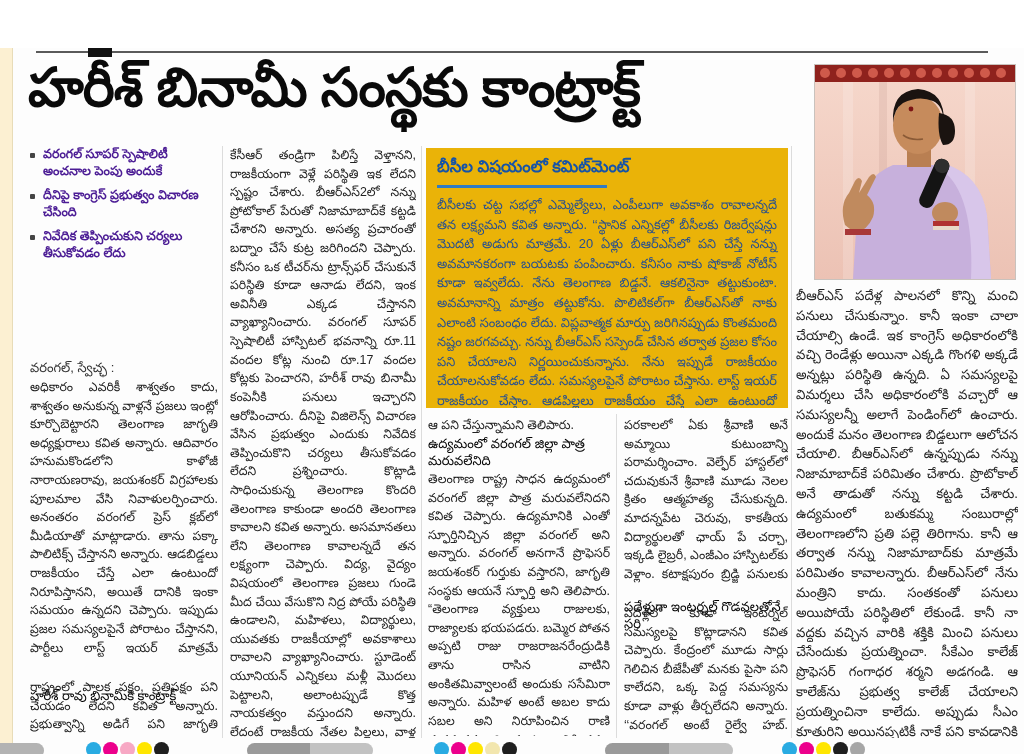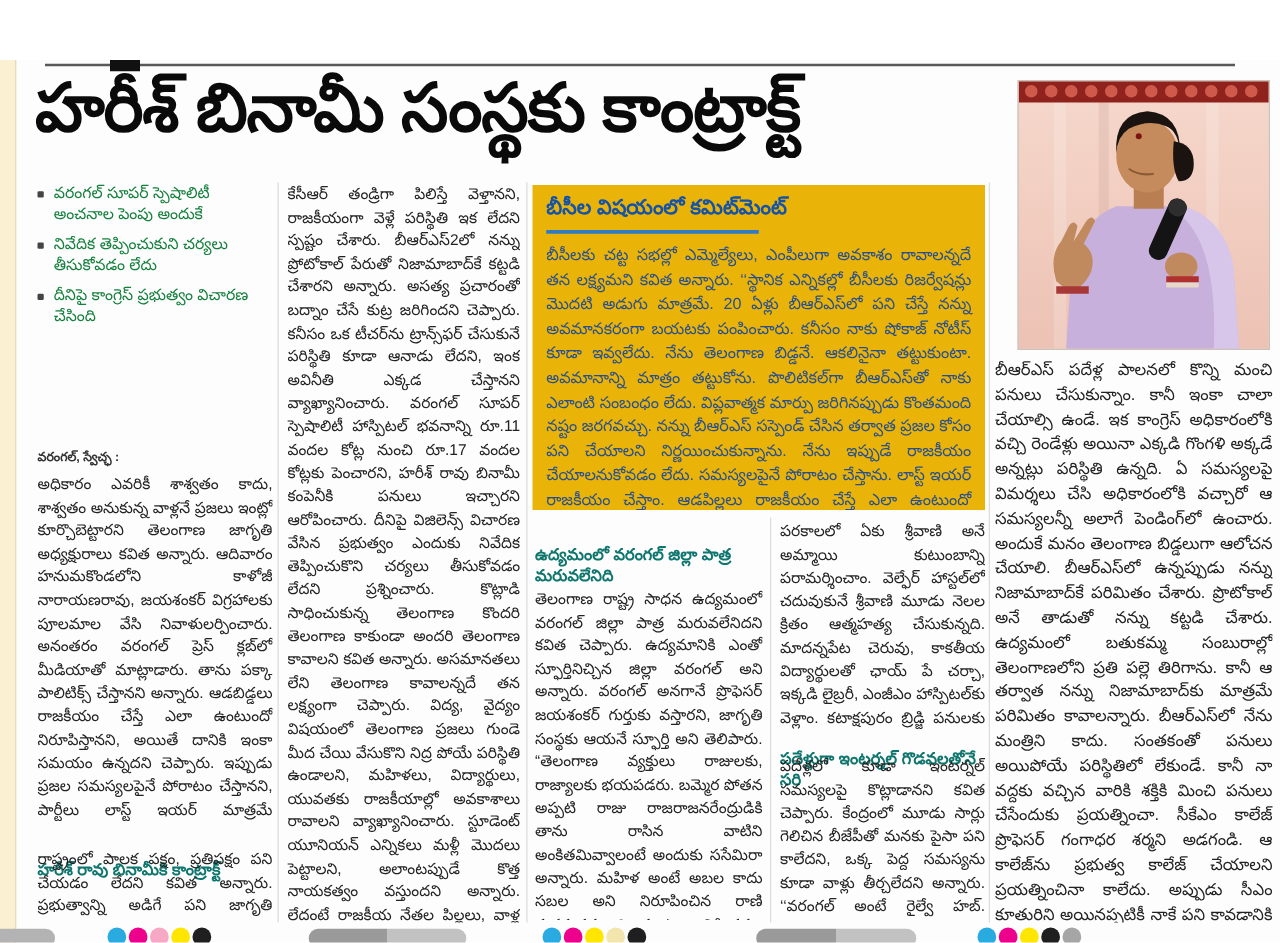--- a/index.html
+++ b/index.html
@@ -18,29 +18,29 @@
   
   #headline { left:28px; top:8px; width:770px; height:86px; font-size:54px; font-weight:bold;
               color:#0a0a0a; letter-spacing:-1px; white-space:nowrap; overflow:hidden; }
 
   
   #photo-frame { left:814px; top:16px; width:202px; height:216px; border:1px solid #c9c2bd; background:#f3cec2; }
 
   
   .vsep { width:1px; background:#dcdcdc; }
   .body-text { font-size:12.4px; line-height:1.5; text-align:justify; color:#222; overflow:hidden; }
-  .subhead { font-weight:bold; color:#0f766e; font-size:13px; line-height:1.3; }
+  .subhead { font-weight:normal; color:#000000; font-size:13px; line-height:1.3; }
 
   
   #bullet-list { left:30px; top:98px; width:188px; list-style:none; }
   #bullet-list li { position:relative; padding-left:13px; margin-bottom:7px;
-                    font-size:12.6px; line-height:1.35; color:#15803d; font-weight:400; }
+                    font-size:12.6px; line-height:1.35; color:#4c1d95; font-weight:700; }
   #bullet-list li::before { content:""; position:absolute; left:0; top:7px; width:5px; height:5px;
                             background:#444; border-radius:1px; }
-  #dateline { left:30px; top:312px; width:188px; font-size:10px; font-weight:bold; color:#333; }
+  #dateline { left:30px; top:312px; width:188px; font-size:13px; font-weight:normal; color:#333; }
 
   
   #highlight-box { left:426px; top:100px; width:362px; height:260px; background:#eab308;
                    padding:9px 11px 6px 11px; overflow:hidden; }
   #highlight-title { font-size:16.5px; font-weight:bold; color:#1553a8; padding-bottom:5px; }
   #highlight-rule { width:170px; height:3px; background:#2f7bc4; margin-bottom:7px; }
   #highlight-body { font-size:12.9px; line-height:1.52; text-align:justify; color:#28508f; }
 
   
   .dot { width:15px; height:15px; border-radius:50%; display:inline-block; }
@@ -121,37 +121,38 @@
     </svg>
   </div>
 
   <div class="abs vsep" style="left:222px;top:98px;height:592px;"></div>
   <div class="abs vsep" style="left:421px;top:98px;height:592px;"></div>
   <div class="abs vsep" style="left:616px;top:366px;height:324px;"></div>
   <div class="abs vsep" style="left:791px;top:98px;height:592px;"></div>
 
   <ul class="abs" id="bullet-list">
     <li>వరంగల్ సూపర్ స్పెషాలిటీ అంచనాల పెంపు అందుకే</li>
+    <li>దీనిపై కాంగ్రెస్ ప్రభుత్వం విచారణ చేసింది</li>
     <li>నివేదిక తెప్పించుకుని చర్యలు తీసుకోవడం లేదు</li>
-    <li>దీనిపై కాంగ్రెస్ ప్రభుత్వం విచారణ చేసింది</li>
   </ul>
   <div class="abs" id="dateline">వరంగల్, స్వేచ్ఛ :</div>
 
   <div class="abs body-text" style="left:30px;top:330px;width:188px;height:280px;">అధికారం ఎవరికీ శాశ్వతం కాదు, శాశ్వతం అనుకున్న వాళ్లనే ప్రజలు ఇంట్లో కూర్చొబెట్టారని తెలంగాణ జాగృతి అధ్యక్షురాలు కవిత అన్నారు. ఆదివారం హనుమకొండలోని కాళోజీ నారాయణరావు, జయశంకర్ విగ్రహాలకు పూలమాల వేసి నివాళులర్పించారు. అనంతరం వరంగల్ ప్రెస్ క్లబ్‌లో మీడియాతో మాట్లాడారు. తాను పక్కా పాలిటిక్స్ చేస్తానని అన్నారు. ఆడబిడ్డలు రాజకీయం చేస్తే ఎలా ఉంటుందో నిరూపిస్తానని, అయితే దానికి ఇంకా సమయం ఉన్నదని చెప్పారు. ఇప్పుడు ప్రజల సమస్యలపైనే పోరాటం చేస్తానని, పార్టీలు లాస్ట్ ఇయర్ మాత్రమే రాజకీయాలు చేయాలని సూచించారు. మిగతా నాలుగేళ్లు అభివృద్ధి చేయాలని చెప్పారు.</div>
   <div class="abs subhead" style="left:30px;top:640px;width:188px;">హరీశ్ రావు బినామీకి కాంట్రాక్ట్</div>
   <div class="abs body-text" style="left:30px;top:630px;width:188px;height:58px;">రాష్ట్రంలో పాలక పక్షం, ప్రతిపక్షం పని చేయడం లేదని కవిత అన్నారు. ప్రభుత్వాన్ని అడిగే పని జాగృతి చేస్తున్నదని చెప్పారు.</div>
 
   <div class="abs body-text" style="left:230px;top:98px;width:186px;height:592px;">కేసీఆర్ తండ్రిగా పిలిస్తే వెళ్తానని, రాజకీయంగా వెళ్లే పరిస్థితి ఇక లేదని స్పష్టం చేశారు. బీఆర్ఎస్2లో నన్ను ప్రోటోకాల్ పేరుతో నిజామాబాద్‌కే కట్టడి చేశారని అన్నారు. అసత్య ప్రచారంతో బద్నాం చేసే కుట్ర జరిగిందని చెప్పారు. కనీసం ఒక టీచర్‌ను ట్రాన్స్‌ఫర్ చేసుకునే పరిస్థితి కూడా ఆనాడు లేదని, ఇంక అవినీతి ఎక్కడ చేస్తానని వ్యాఖ్యానించారు. వరంగల్ సూపర్ స్పెషాలిటీ హాస్పిటల్ భవనాన్ని రూ.11 వందల కోట్ల నుంచి రూ.17 వందల కోట్లకు పెంచారని, హరీశ్ రావు బినామీ కంపెనీకి పనులు ఇచ్చారని ఆరోపించారు. దీనిపై విజిలెన్స్ విచారణ వేసిన ప్రభుత్వం ఎందుకు నివేదిక తెప్పించుకొని చర్యలు తీసుకోవడం లేదని ప్రశ్నించారు. కొట్లాడి సాధించుకున్న తెలంగాణ కొందరి తెలంగాణ కాకుండా అందరి తెలంగాణ కావాలని కవిత అన్నారు. అసమానతలు లేని తెలంగాణ కావాలన్నదే తన లక్ష్యంగా చెప్పారు. విద్య, వైద్యం విషయంలో తెలంగాణ ప్రజలు గుండె మీద చేయి వేసుకొని నిద్ర పోయే పరిస్థితి ఉండాలని, మహిళలు, విద్యార్థులు, యువతకు రాజకీయాల్లో అవకాశాలు రావాలని వ్యాఖ్యానించారు. స్టూడెంట్ యూనియన్ ఎన్నికలు మళ్లీ మొదలు పెట్టాలని, అలాంటప్పుడే కొత్త నాయకత్వం వస్తుందని అన్నారు. లేదంటే రాజకీయ నేతల పిల్లలు, వాళ్ల చుట్టాలే రాజకీయాల్లోకి వస్తారని చెప్పారు. తనలో ప్రశ్నించే తత్వం మారలేదని, రాష్ట్రంలో పాలక పక్షం, ప్రతిపక్షం ఉప ఎన్నిక బీజీలో ఉన్నాయని, ప్రజల తరఫున అడిగేటోళ్లు లేరని అన్నారు. అందుకు తాము</div>
 
   <div class="abs" id="highlight-box">
     <div id="highlight-title">బీసీల విషయంలో కమిట్‌మెంట్</div>
     <div id="highlight-rule"></div>
     <div id="highlight-body">బీసీలకు చట్ట సభల్లో ఎమ్మెల్యేలు, ఎంపీలుగా అవకాశం రావాలన్నదే తన లక్ష్యమని కవిత అన్నారు. ‘‘స్థానిక ఎన్నికల్లో బీసీలకు రిజర్వేషన్లు మొదటి అడుగు మాత్రమే. 20 ఏళ్లు బీఆర్ఎస్‌లో పని చేస్తే నన్ను అవమానకరంగా బయటకు పంపించారు. కనీసం నాకు షోకాజ్ నోటీస్ కూడా ఇవ్వలేదు. నేను తెలంగాణ బిడ్డనే. ఆకలినైనా తట్టుకుంటా. అవమానాన్ని మాత్రం తట్టుకోను. పొలిటికల్‌గా బీఆర్ఎస్‌తో నాకు ఎలాంటి సంబంధం లేదు. విప్లవాత్మక మార్పు జరిగినప్పుడు కొంతమంది నష్టం జరగవచ్చు. నన్ను బీఆర్ఎస్ సస్పెండ్ చేసిన తర్వాత ప్రజల కోసం పని చేయాలని నిర్ణయించుకున్నాను. నేను ఇప్పుడే రాజకీయం చేయాలనుకోవడం లేదు. సమస్యలపైనే పోరాటం చేస్తాను. లాస్ట్ ఇయర్ రాజకీయం చేస్తాం. ఆడపిల్లలు రాజకీయం చేస్తే ఎలా ఉంటుందో అప్పుడు చూపిస్తా’’ అని అన్నారు.</div>
   </div>
 
+  <div class="abs body-text" style="left:428px;top:368px;width:182px;height:20px;">ఆ పని చేస్తున్నామని తెలిపారు.</div>
   <div class="abs subhead" style="left:428px;top:388px;width:182px;">ఉద్యమంలో వరంగల్ జిల్లా పాత్ర మరువలేనిది</div>
   <div class="abs body-text" style="left:428px;top:422px;width:182px;height:266px;">తెలంగాణ రాష్ట్ర సాధన ఉద్యమంలో వరంగల్ జిల్లా పాత్ర మరువలేనిదని కవిత చెప్పారు. ఉద్యమానికి ఎంతో స్ఫూర్తినిచ్చిన జిల్లా వరంగల్ అని అన్నారు. వరంగల్ అనగానే ప్రొఫెసర్ జయశంకర్ గుర్తుకు వస్తారని, జాగృతి సంస్థకు ఆయనే స్ఫూర్తి అని తెలిపారు. “తెలంగాణ వ్యక్తులు రాజులకు, రాజ్యాలకు భయపడరు. బమ్మెర పోతన అప్పటి రాజు రాజరాజనరేంద్రుడికి తాను రాసిన వాటిని అంకితమివ్వాలంటే అందుకు ససేమిరా అన్నారు. మహిళ అంటే అబల కాదు సబల అని నిరూపించిన రాణి రుద్రమగడ్డ ఇది. ఈ ప్రాంతానికి వస్తూ సమ్మయ్య నగర్‌లో వరద బాధితులను కలిశాం.</div>
 
   <div class="abs body-text" style="left:624px;top:368px;width:164px;height:168px;">పరకాలలో ఏకు శ్రీవాణి అనే అమ్మాయి కుటుంబాన్ని పరామర్శించాం. వెల్ఫేర్ హాస్టల్‌లో చదువుకునే శ్రీవాణి మూడు నెలల క్రితం ఆత్మహత్య చేసుకున్నది. మాదన్నపేట చెరువు, కాకతీయ విద్యార్థులతో ఛాయ్ పే చర్చా, ఇక్కడి లైబ్రరీ, ఎంజీఎం హాస్పిటల్‌కు వెళ్లాం. కటాక్షపురం బ్రిడ్జి పనులకు సంబంధించి కూడా పరిశీలించాం” అని వివరించారు.</div>
   <div class="abs subhead" style="left:624px;top:551px;width:164px;">పదేళ్లుగా ఇంటర్నల్ గొడవలతోనే సరి</div>
   <div class="abs body-text" style="left:624px;top:556px;width:164px;height:132px;">పదేళ్లలో కూడా ఇంటర్నల్ సమస్యలపై కొట్లాడానని కవిత చెప్పారు. కేంద్రంలో మూడు సార్లు గెలిచిన బీజేపీతో మనకు పైసా పని కాలేదని, ఒక్క పెద్ద సమస్యను కూడా వాళ్లు తీర్చలేదని అన్నారు. ‘‘వరంగల్ అంటే రైల్వే హబ్. అలాంటి నగరంలో కూడా పెద్ద సమస్యను తీర్చలేదు.</div>
 
   <div class="abs body-text" style="left:796px;top:238px;width:222px;height:452px;font-size:13.2px;">బీఆర్ఎస్ పదేళ్ల పాలనలో కొన్ని మంచి పనులు చేసుకున్నాం. కానీ ఇంకా చాలా చేయాల్సి ఉండే. ఇక కాంగ్రెస్ అధికారంలోకి వచ్చి రెండేళ్లు అయినా ఎక్కడి గొంగళి అక్కడే అన్నట్లు పరిస్థితి ఉన్నది. ఏ సమస్యలపై విమర్శలు చేసి అధికారంలోకి వచ్చారో ఆ సమస్యలన్నీ అలాగే పెండింగ్‌లో ఉంచారు. అందుకే మనం తెలంగాణ బిడ్డలుగా ఆలోచన చేయాలి. బీఆర్ఎస్‌లో ఉన్నప్పుడు నన్ను నిజామాబాద్‌కే పరిమితం చేశారు. ప్రొటోకాల్ అనే తాడుతో నన్ను కట్టడి చేశారు. ఉద్యమంలో బతుకమ్మ సంబురాల్లో తెలంగాణలోని ప్రతి పల్లె తిరిగాను. కానీ ఆ తర్వాత నన్ను నిజామాబాద్‌కు మాత్రమే పరిమితం కావాలన్నారు. బీఆర్ఎస్‌లో నేను మంత్రిని కాదు. సంతకంతో పనులు అయిపోయే పరిస్థితిలో లేకుండే. కానీ నా వద్దకు వచ్చిన వారికి శక్తికి మించి పనులు చేసేందుకు ప్రయత్నించా. సీకేఎం కాలేజ్ ప్రొఫెసర్ గంగాధర శర్మని అడగండి. ఆ కాలేజ్‌ను ప్రభుత్వ కాలేజ్ చేయాలని ప్రయత్నించినా కాలేదు. అప్పుడు సీఎం కూతురిని అయినప్పటికీ నాకే పని కావడానికి ఏడాది పట్టింది. ఆ విధంగా నన్ను కట్టడి చేసినప్పటికీ ఎన్నో సమస్యలను కేసీఆర్ దృష్టికి తీసుకెళ్లాను” అని కీలక వ్యాఖ్యలు చేశారు.</div>
 
   <div class="abs pill" style="left:-22px;top:695px;width:66px;background:#b3b3b3;"></div>

